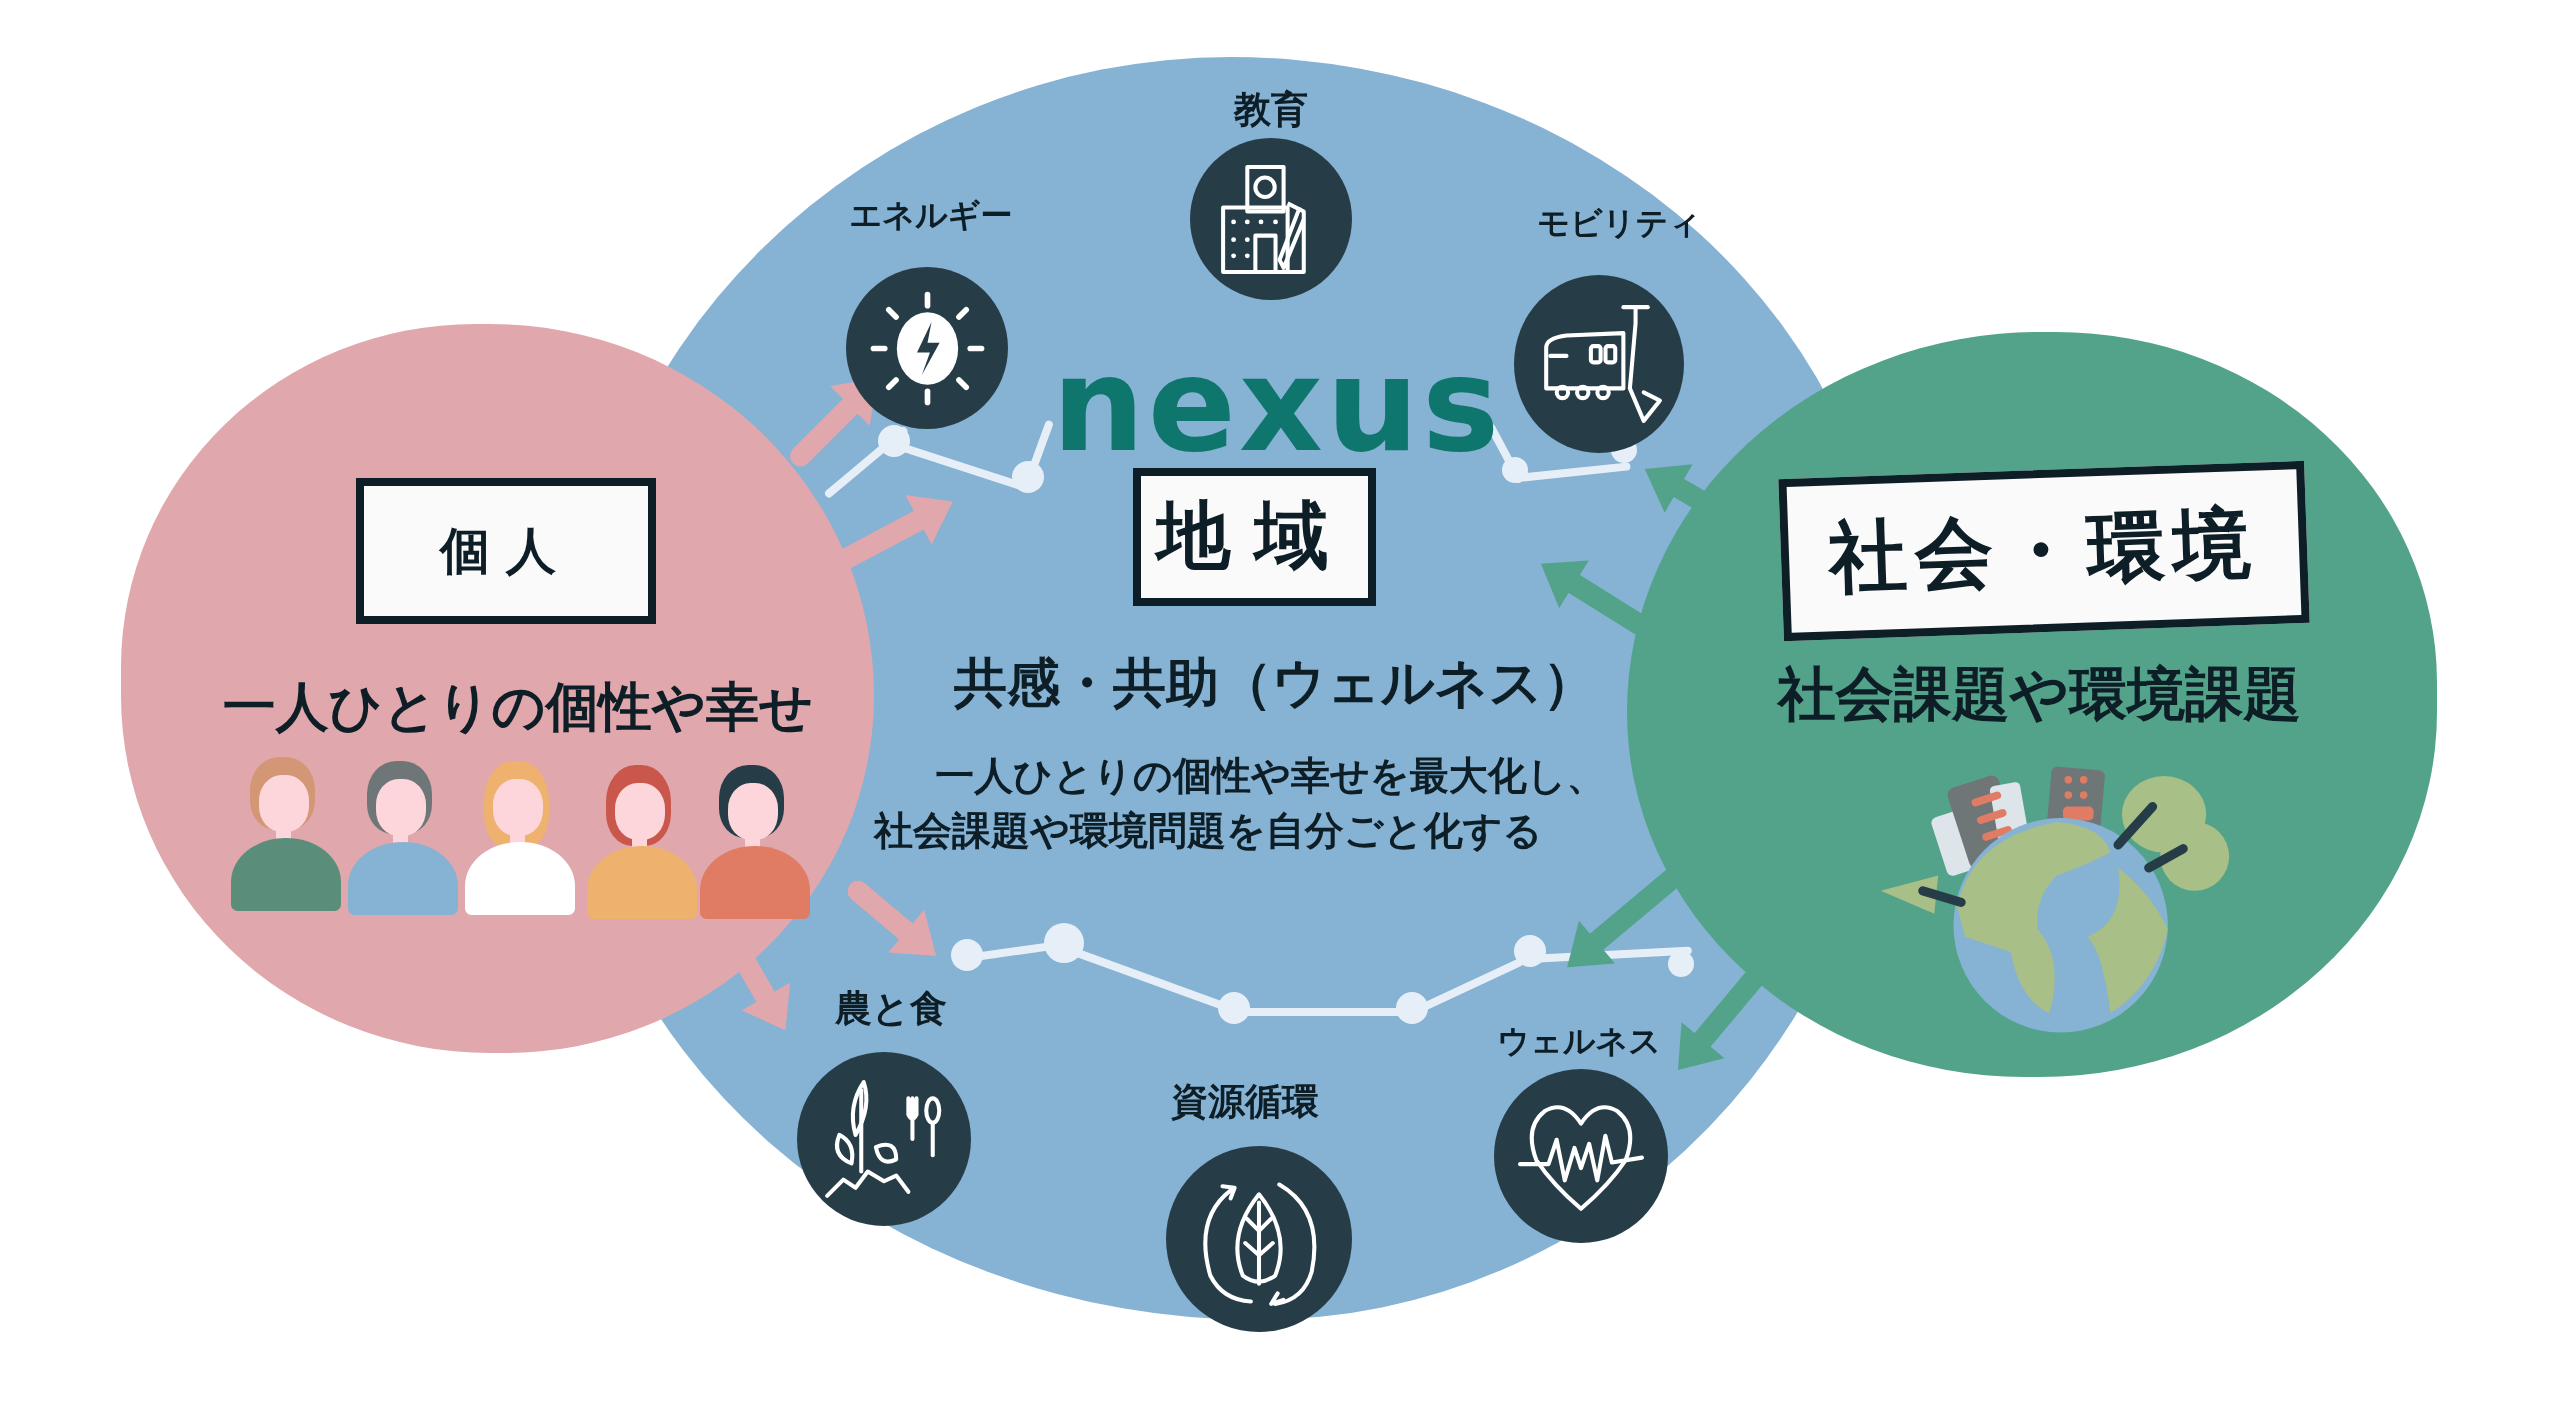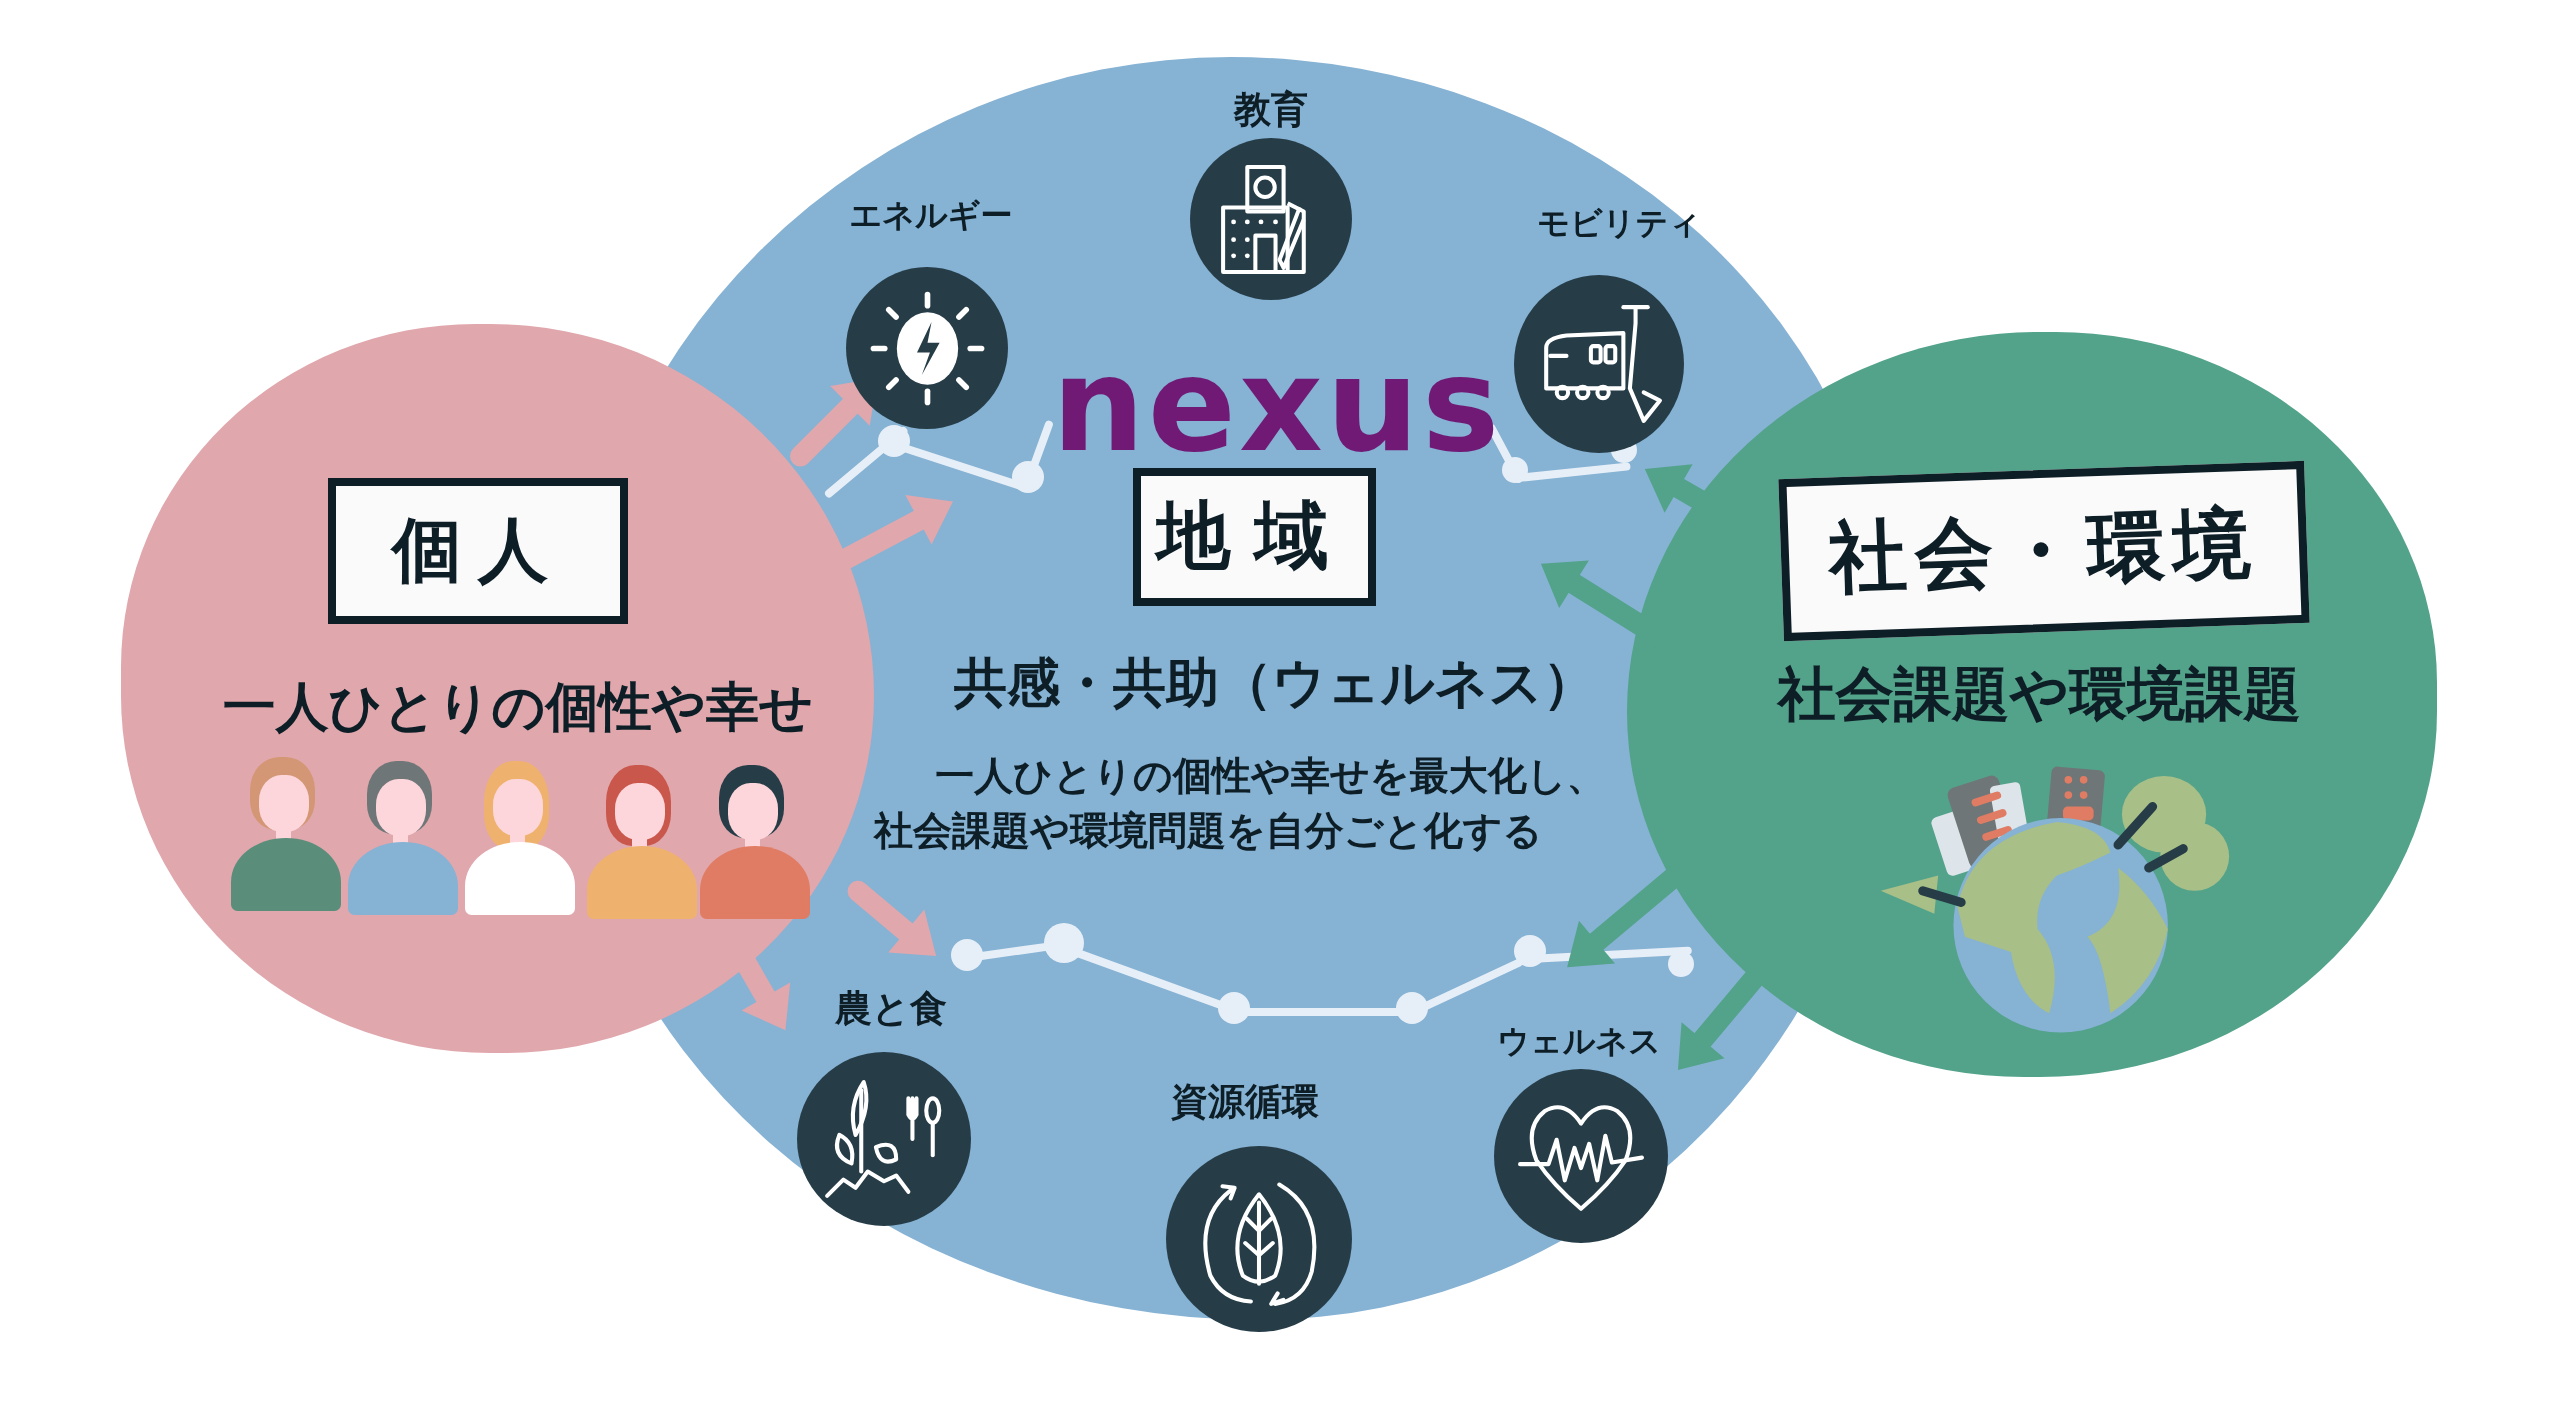--- a/index.html
+++ b/index.html
@@ -176,31 +176,31 @@
   <div class="icon-circle" style="left:1494px;top:1069px;width:174px;height:174px;">
     <svg width="130" height="130" viewBox="0 0 160 160">
       <g stroke="#fff" stroke-width="5" fill="none" stroke-linecap="round" stroke-linejoin="round">
         <path d="M80 40 Q60 10 35 25 Q10 45 25 85 Q45 115 80 145 Q115 115 135 85 Q150 45 125 25 Q100 10 80 40 Z"></path>
         <path d="M5 90 L40 90 L50 60 L60 110 L72 70 L80 95 L90 65 L100 110 L110 55 L118 88 L155 82"></path>
       </g>
     </svg>
   </div>
 </div>
 
-<div class="abs hand" style="left:1052px;top:340px;width:421px;text-align:left;font-size:130px;color:#701a75;letter-spacing:3.2px;line-height:1;font-weight:bold;">nexus</div>
+<div class="abs hand" style="left:1052px;top:340px;width:421px;text-align:left;font-size:130px;color:#0f766e;letter-spacing:3.2px;line-height:1;font-weight:bold;">nexus</div>
 
 <div class="label-box" style="left:1133px;top:468px;width:243px;height:138px;font-size:74px;">
   <span style="letter-spacing:24px;">地域</span>
 </div>
 
 <div class="abs hand" style="left:939px;top:648px;width:672px;text-align:center;font-size:53px;">共感・共助（ウェルネス）</div>
 <div class="abs hand" style="left:874px;top:749px;width:793px;text-align:center;font-size:39px;">一人ひとりの個性や幸せを最大化し、</div>
 <div class="abs hand" style="left:874px;top:804px;width:793px;text-align:left;font-size:39px;">社会課題や環境問題を自分ごと化する</div>
 
-<div class="label-box" style="left:328px;top:478px;width:300px;height:146px;font-size:70px;">
+<div class="label-box" style="left:356px;top:478px;width:300px;height:146px;font-size:50px;">
   <span style="letter-spacing:16px;">個人</span>
 </div>
 <div class="abs hand" style="left:162px;top:672px;width:712px;text-align:center;font-size:53px;">一人ひとりの個性や幸せ</div>
 
 <div>
   <div class="person" style="left:231px;top:757px;">
     <div class="hair" style="background:#d49775;"></div>
       <div class="face"></div>
       <div class="neck"></div>
       <div class="body" style="background:#5a8e7a;"></div>

